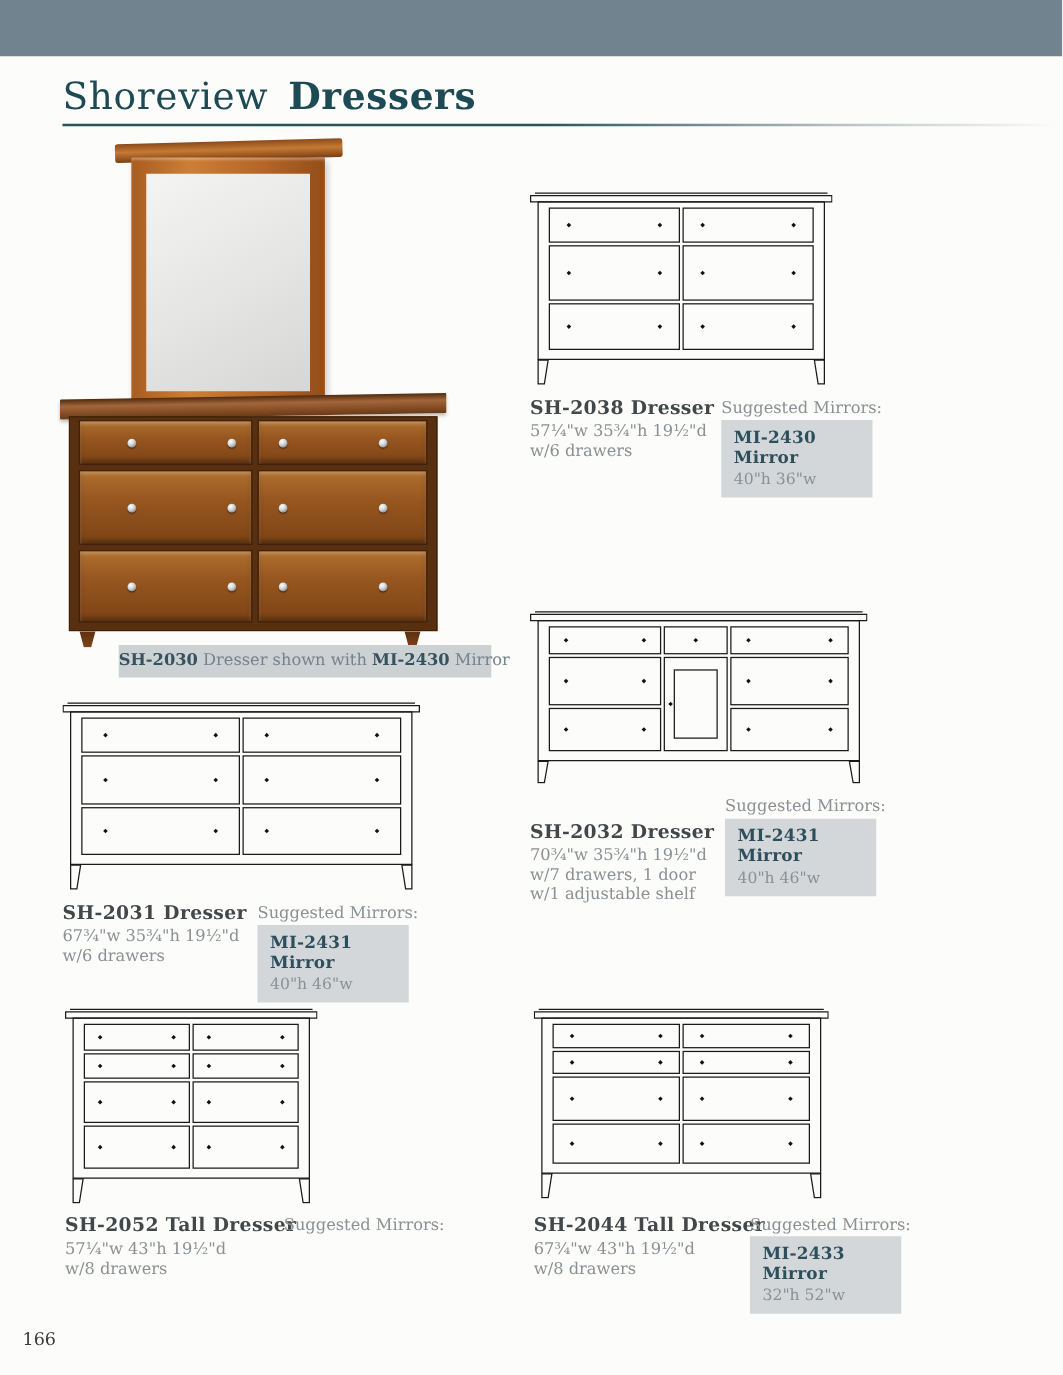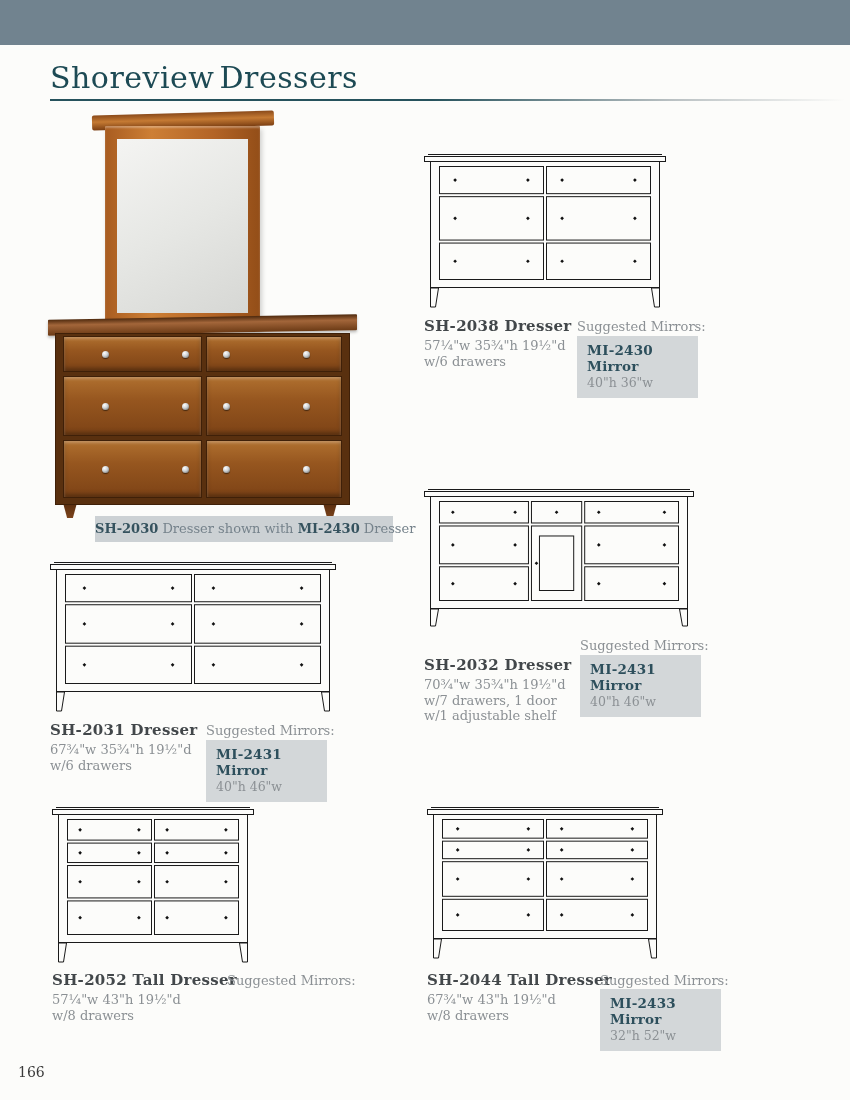--- a/index.html
+++ b/index.html
@@ -2,21 +2,21 @@
 <html><head>
 <meta charset="utf-8">
 <style>
   html,body{margin:0;padding:0;background:#ffffff;}
   .page{position:relative;width:850px;height:1100px;background:#fcfcfa;overflow:hidden;
         font-family:"DejaVu Serif","Liberation Serif",serif;}
 
   
   .header-bar{position:absolute;left:0;top:0;width:850px;height:45px;background:#71838f;}
   .title{position:absolute;left:50px;top:60px;font-size:30px;color:#1d4a54;letter-spacing:.5px;white-space:nowrap;}
-  .title .w2{font-weight:400;margin-left:5px;}
+  .title .w2{font-weight:700;margin-left:16px;}
   .rule{position:absolute;left:50px;top:99px;width:795px;height:2px;
         background:linear-gradient(to right,#26525c 0%,#26525c 48%,#b9c0c2 78%,rgba(252,252,250,0) 100%);}
 
   
   .photo{position:absolute;left:48px;top:106px;width:312px;height:412px;}
   .m-crown{position:absolute;left:44px;top:7px;width:182px;height:15px;border-radius:2px;
            background:linear-gradient(180deg,#8a4a1a,#c57a33 45%,#7c3f13);transform:rotate(-1.6deg);}
   .m-frame{position:absolute;left:57px;top:20px;width:155px;height:203px;box-sizing:border-box;
            padding:13px 12px 16px 12px;border-radius:1px;
            background:linear-gradient(90deg,#a85c20,#cd7f35 30%,#b36426 70%,#934e18);
@@ -99,21 +99,21 @@
       <div class="drawer" style="left:151px;top:107px;width:136px;height:58px;">
           <span class="knob" style="left:12%;"></span>
           <span class="knob" style="left:72%;"></span>
         </div>
     </div>
     <div class="leg" style="left:14px;"></div>
     <div class="leg" style="left:274px;"></div>
   </div>
 
   <div class="caption">
-    <b>SH-2030</b><span> Dresser shown with </span><b>MI-2430</b><span> Dresser</span>
+    <b>SH-2030</b><span> Dresser shown with </span><b>MI-2430</b><span> Mirror</span>
   </div>
 
   <svg class="drawing" style="left:424px;top:152px;" viewBox="0 0 242 156" width="242" height="156">
       <line x1="4" y1="2.5" x2="238" y2="2.5" stroke="#1a1a1a" stroke-width="1" fill="none"></line>
       <rect x="0.5" y="4.5" width="241" height="5" stroke="#1a1a1a" stroke-width="1" fill="none"></rect>
       <rect x="6.5" y="9.5" width="229" height="126" stroke="#1a1a1a" stroke-width="1" fill="none"></rect>
       <polygon points="6.5,136 6.5,155 11.5,155 14.5,136" stroke="#1a1a1a" stroke-width="1" fill="none"></polygon>
       <polygon points="235.5,136 235.5,155 230.5,155 227.5,136" stroke="#1a1a1a" stroke-width="1" fill="none"></polygon>
       <rect x="15.5" y="14.5" width="104" height="27.159999999999997" stroke="#1a1a1a" stroke-width="1" fill="none"></rect>
       <rect x="29.8" y="26.779999999999998" width="2.6" height="2.6" fill="#111" transform="rotate(45 31.1 28.08)"></rect>

